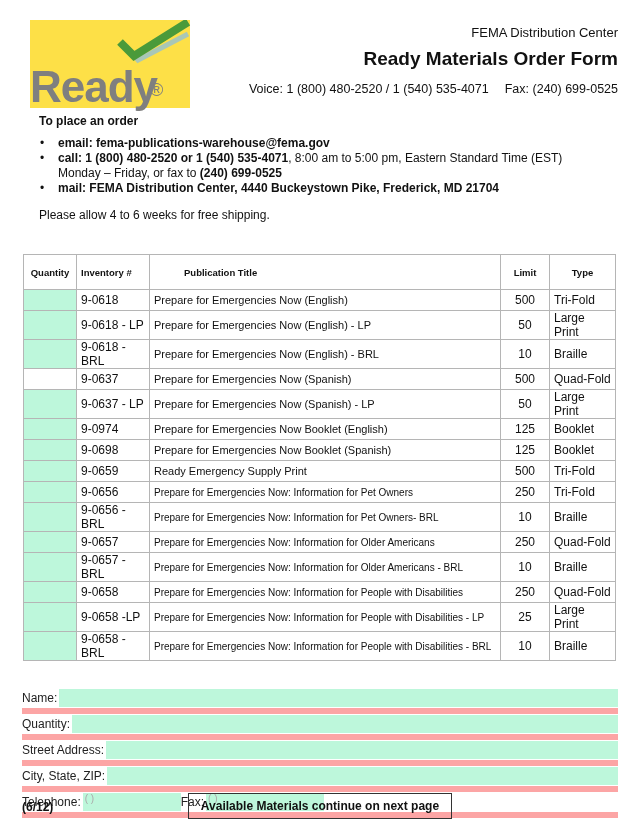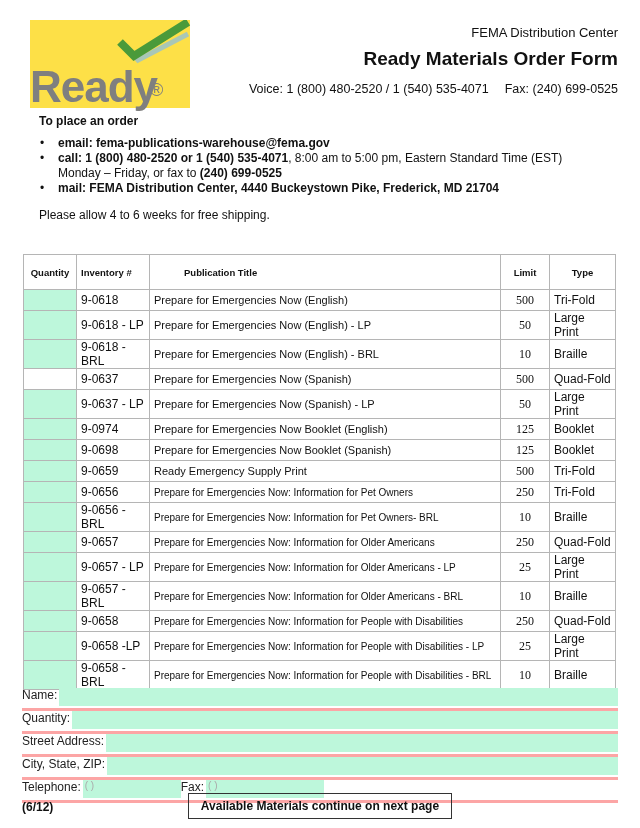--- a/index.html
+++ b/index.html
@@ -23,24 +23,24 @@
   .intro .ship { margin-top:12px; }
   table.items { position:absolute; left:23px; top:254px; width:593px; border-collapse:collapse; font-size:11.5px; }
   table.items td, table.items th { border:1.5px solid #b5b5b5; padding:0 4px; height:20px; }
   table.items th { height:34px; font-size:9.5px; font-weight:bold; text-align:left; }
   table.items th.c { text-align:center; }
   td.qty { background:#bdf7db; width:44px; padding:0; }
   td.qty.blank { background:#ffffff; }
   td.inv { width:64px; font-size:12px; }
   td.title { font-size:11px; }
   td.title.small { font-size:10px; }
-  td.limit { width:40px; text-align:center; font-size:12px;font-family:Liberation Serif, serif; }
+  td.limit { width:40px; text-align:center; font-size:12px; }
   td.type { width:57px; font-size:12px; }
   .form { position:absolute; left:22px; top:688px; width:596px; font-size:12px; color:#222; }
-  .frow { display:flex; align-items:flex-start; height:20px; border-bottom:3px solid #fca5a5; }
+  .frow { display:flex; align-items:center; height:20px; border-bottom:6px solid #fca5a5; }
   .frow .lbl { white-space:nowrap; padding-right:2px; }
   .frow .fld { flex:1; height:18px; background:#bdf7db; }
   .frow .fld.small { flex:none; width:96px; color:#aaa; font-size:10px; padding-left:2px; }
   .frow .fld.small2 { flex:none; width:116px; color:#aaa; font-size:10px; padding-left:2px; }
   .frow .spacer { flex:1; }
   .page-num { position:absolute; left:22px; top:800px; font-size:12px; font-weight:bold; }
   .next-btn { position:absolute; left:188px; top:793px; width:262px; height:24px; border:1.5px solid #333; font-size:12px; font-weight:bold; display:flex; align-items:center; justify-content:center; }
 </style>
 </head>
 <body>
@@ -153,27 +153,20 @@
       </tr>
     <tr>
         <td class="qty"></td>
         <td class="inv">9-0657</td>
         <td class="title small">Prepare for Emergencies Now: Information for Older Americans</td>
         <td class="limit">250</td>
         <td class="type">Quad-Fold</td>
       </tr>
     <tr>
         <td class="qty"></td>
-        <td class="inv">9-0657 - LP</td>
-        <td class="title small">Prepare for Emergencies Now: Information for Older Americans - LP</td>
-        <td class="limit">25</td>
-        <td class="type">Large Print</td>
-      </tr>
-    <tr>
-        <td class="qty"></td>
         <td class="inv">9-0657 - BRL</td>
         <td class="title small">Prepare for Emergencies Now: Information for Older Americans - BRL</td>
         <td class="limit">10</td>
         <td class="type">Braille</td>
       </tr>
     <tr>
         <td class="qty"></td>
         <td class="inv">9-0658</td>
         <td class="title small">Prepare for Emergencies Now: Information for People with Disabilities</td>
         <td class="limit">250</td>

